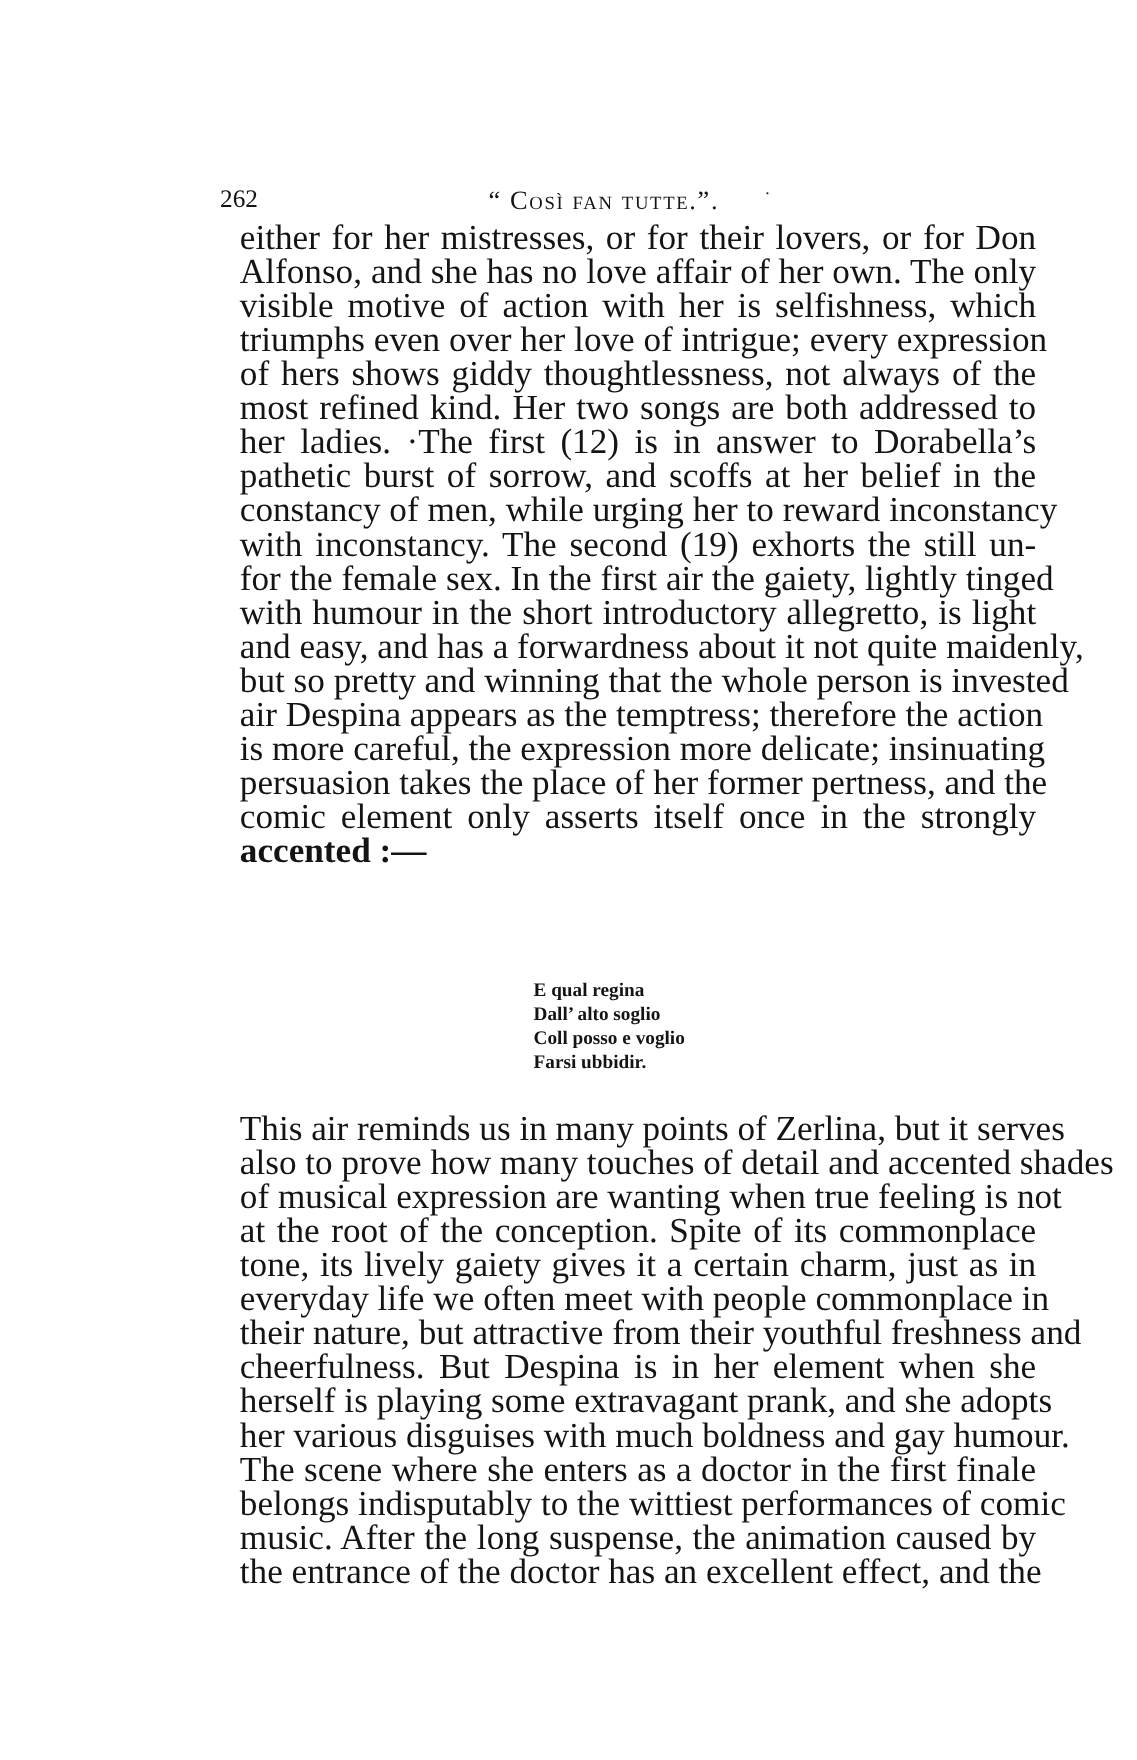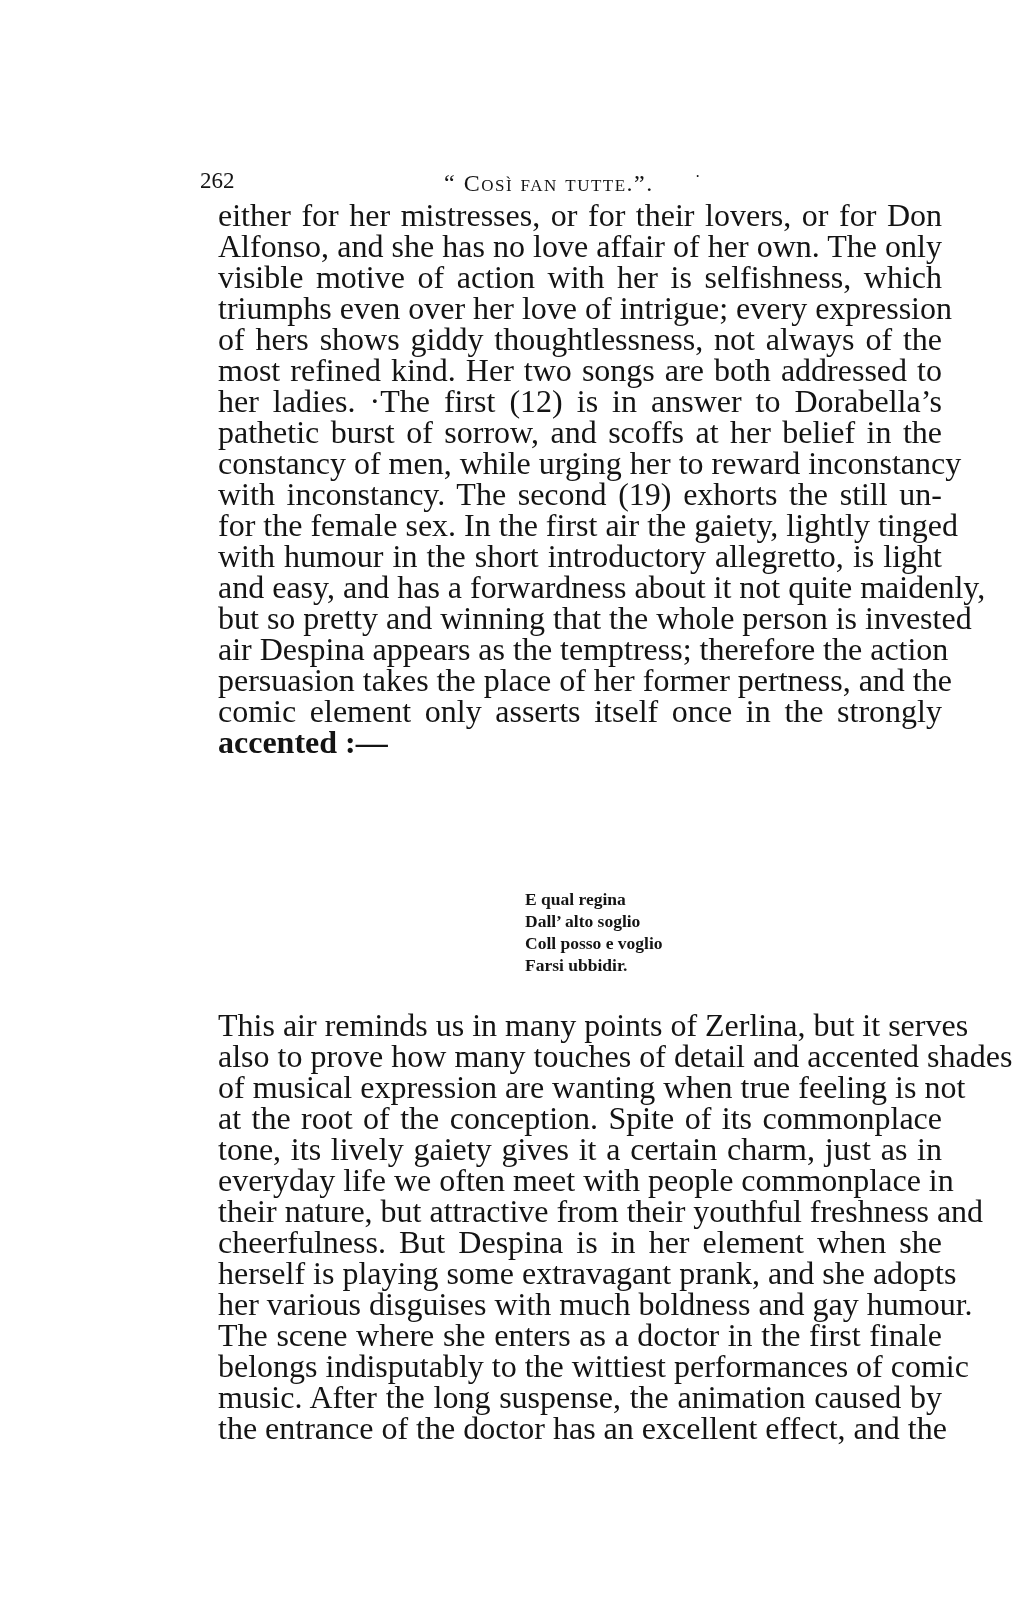--- a/index.html
+++ b/index.html
@@ -12,21 +12,21 @@
   .dot-mark { position: absolute; left: 495px; top: 0; font-size: 16px; }
   .body-block { position: absolute; left: 218px; width: 724px; font-size: 32px;
                 line-height: 31px; text-align: justify; }
   .body-block .line { display: block; height: 31px; white-space: nowrap;
                       text-align: justify; text-align-last: justify; }
   .body-block .line.last { text-align-last: left; font-weight: bold; }
   #para1 { top: 200px; }
   #para2 { top: 1010px; }
   .verse { position: absolute; left: 485px; top: 888px; font-size: 17.5px; line-height: 22px;
            font-weight: bold; }
-  .verse .vline { display: block; white-space: nowrap; margin-left: 40px; }
+  .verse .vline { display: block; white-space: nowrap; }
 </style>
 </head>
 <body>
 
 <div class="header">
   <span class="page-number">262</span>
   <span class="running-title">“ Così fan tutte.”.</span>
   <span class="dot-mark">·</span>
 </div>
 
@@ -39,20 +39,21 @@
   <span class="line">most refined kind. Her two songs are both addressed to</span>
   <span class="line">her ladies. ·The first (12) is in answer to Dorabella’s</span>
   <span class="line">pathetic burst of sorrow, and scoffs at her belief in the</span>
   <span class="line">constancy of men, while urging her to reward inconstancy</span>
   <span class="line">with inconstancy. The second (19) exhorts the still un-</span>
   <span class="line">for the female sex. In the first air the gaiety, lightly tinged</span>
   <span class="line">with humour in the short introductory allegretto, is light</span>
   <span class="line">and easy, and has a forwardness about it not quite maidenly,</span>
   <span class="line">but so pretty and winning that the whole person is invested</span>
   <span class="line">air Despina appears as the temptress; therefore the action</span>
+  <span class="line">is more careful, the expression more delicate; insinuating</span>
   <span class="line">persuasion takes the place of her former pertness, and the</span>
   <span class="line">comic element only asserts itself once in the strongly</span>
   <span class="line last">accented :—</span>
 </div>
 
 <div class="verse">
   <span class="vline">E qual regina</span>
   <span class="vline">Dall’ alto soglio</span>
   <span class="vline">Coll posso e voglio</span>
   <span class="vline">Farsi ubbidir.</span>

